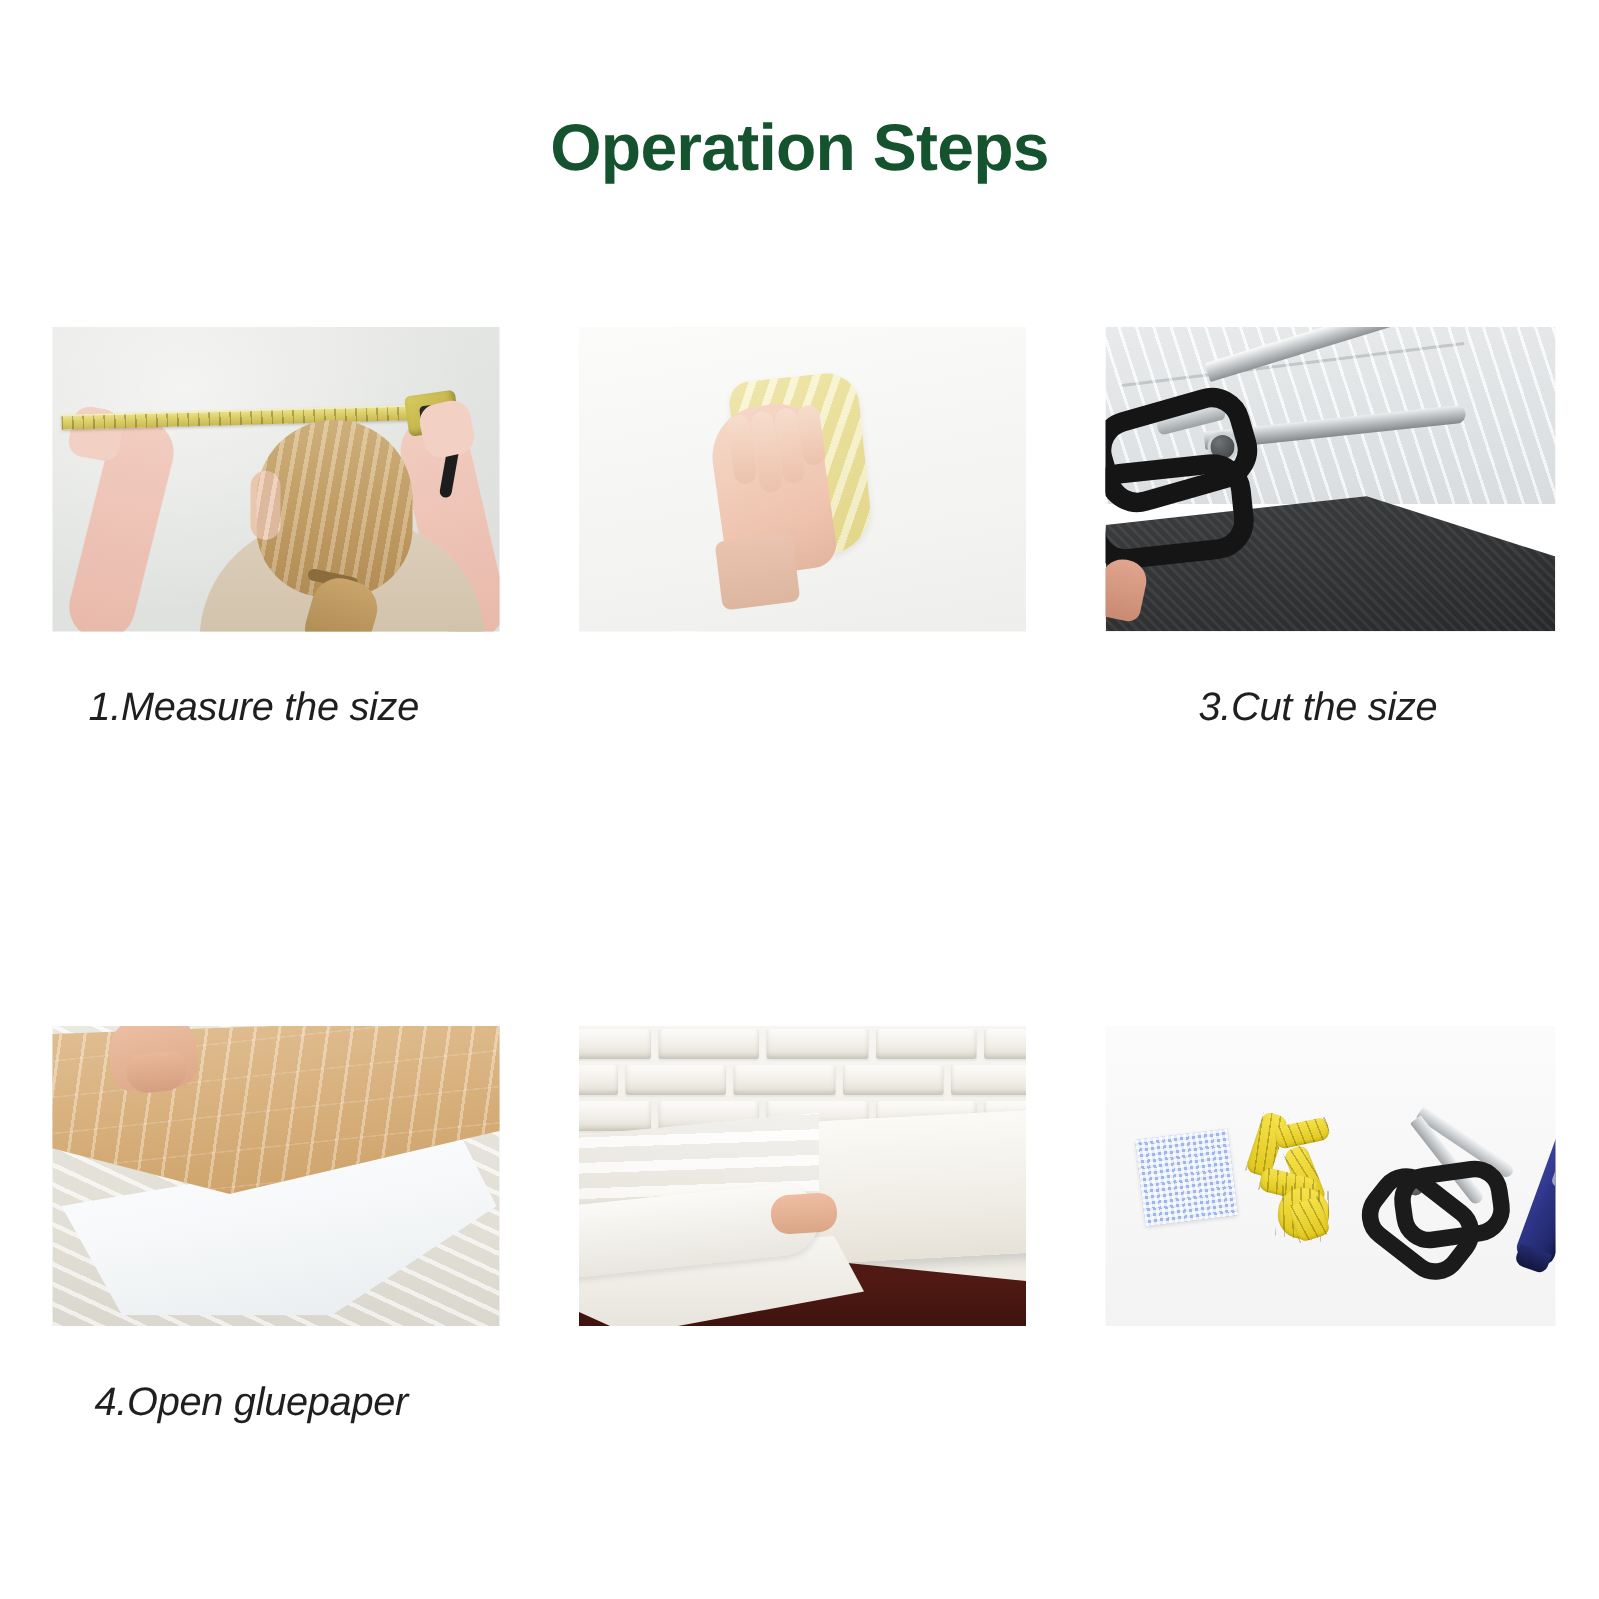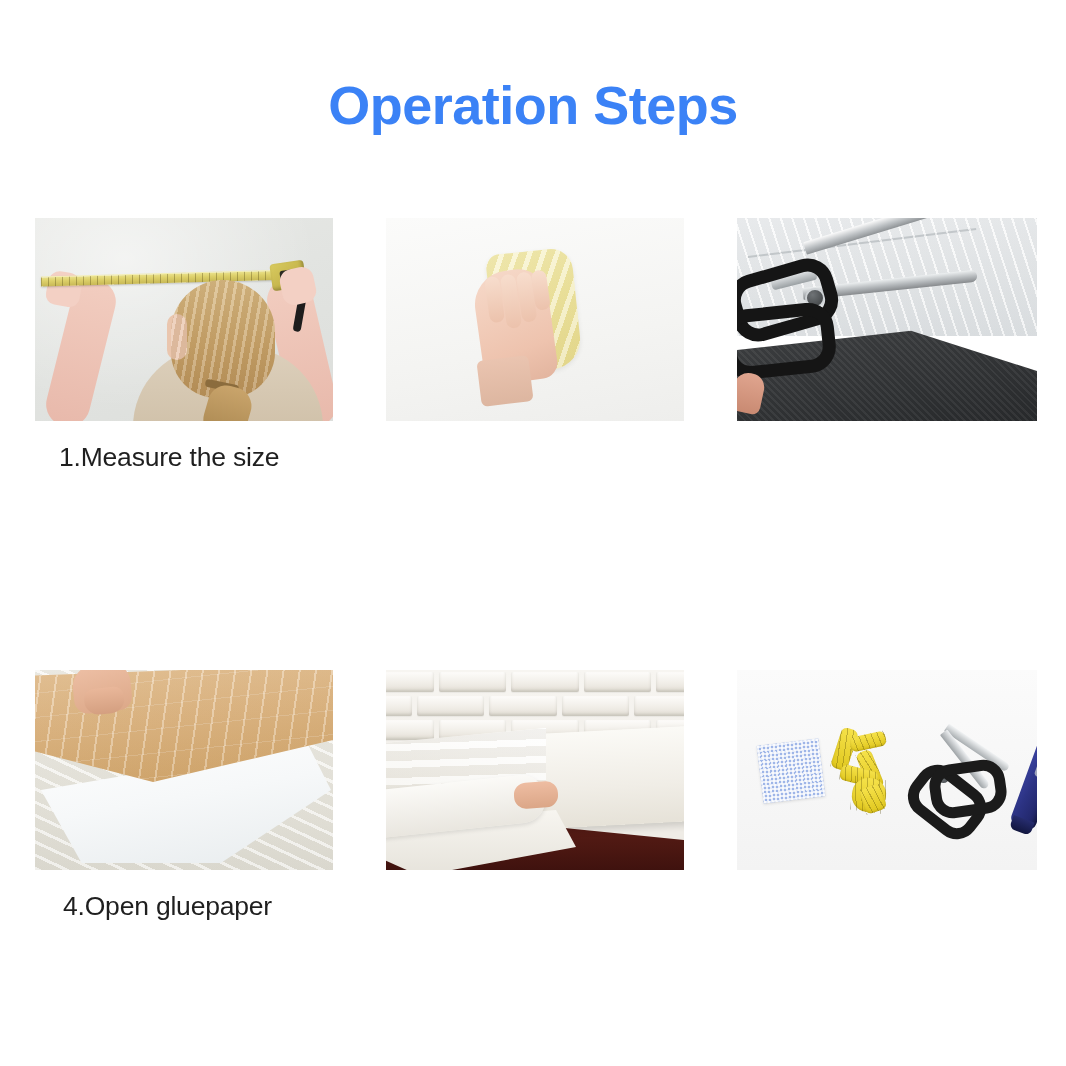--- a/index.html
+++ b/index.html
@@ -16,24 +16,24 @@
     position: relative;
   }
 
   
   .page-title {
     position: absolute;
     top: 74px;
     left: 0;
     width: 1066px;
     text-align: center;
-    font-size: 54px;
+    font-size: 44px;
     font-weight: bold;
     letter-spacing: -0.5px;
-    color: #3b82f6;
+    color: #14532d;
   }
 
   
   .steps-grid {
     position: absolute;
     top: 218px;
     left: 35px;
     width: 1000px;
     display: grid;
     grid-template-columns: 298px 298px 300px;
@@ -48,22 +48,23 @@
     position: relative;
     overflow: hidden;
     background: #f2f2f2;
   }
   .thumb-2 { height: 200px; }
 
   .caption {
     font-size: 26.5px;
     line-height: 1.32;
     color: #1f1f1f;
-    margin-top: 19px;
+    margin-top: 33px;
     letter-spacing: -0.2px;
+    font-style: italic;
   }
   .cap-indent-1 { padding-left: 24px; }
   .cap-indent-2 { padding-left: 30px; }
   .cap-indent-3 { padding-left: 62px; }
   .cap-indent-4 { padding-left: 28px; }
   .cap-indent-5 { padding-left: 32px; }
   .cap-indent-6 { padding-left: 20px; }
   .cap-line2 { display: block; padding-left: 12px; }
 
   .row2-spacer { height: 195px; }
@@ -484,20 +485,21 @@
       <div class="dark-surface"></div>
       <div class="blade-top"></div>
       <div class="blade-bot"></div>
       <div class="shank-a"></div>
       <div class="shank-b"></div>
       <div class="pivot"></div>
       <div class="handle-a"></div>
       <div class="handle-b"></div>
       <div class="thumb-c"></div>
     </div>
+    <div class="caption cap-indent-3">3.Cut the size</div>
   </div>
 
   <div class="step-cell row2-top">
     <div class="row2-spacer"></div>
     <div class="thumb thumb-2 sc-glue">
       <div class="glue-floor"></div>
       <div class="white-panel"></div>
       <div class="kraft">
         <div class="kraft-creases"></div>
       </div>

